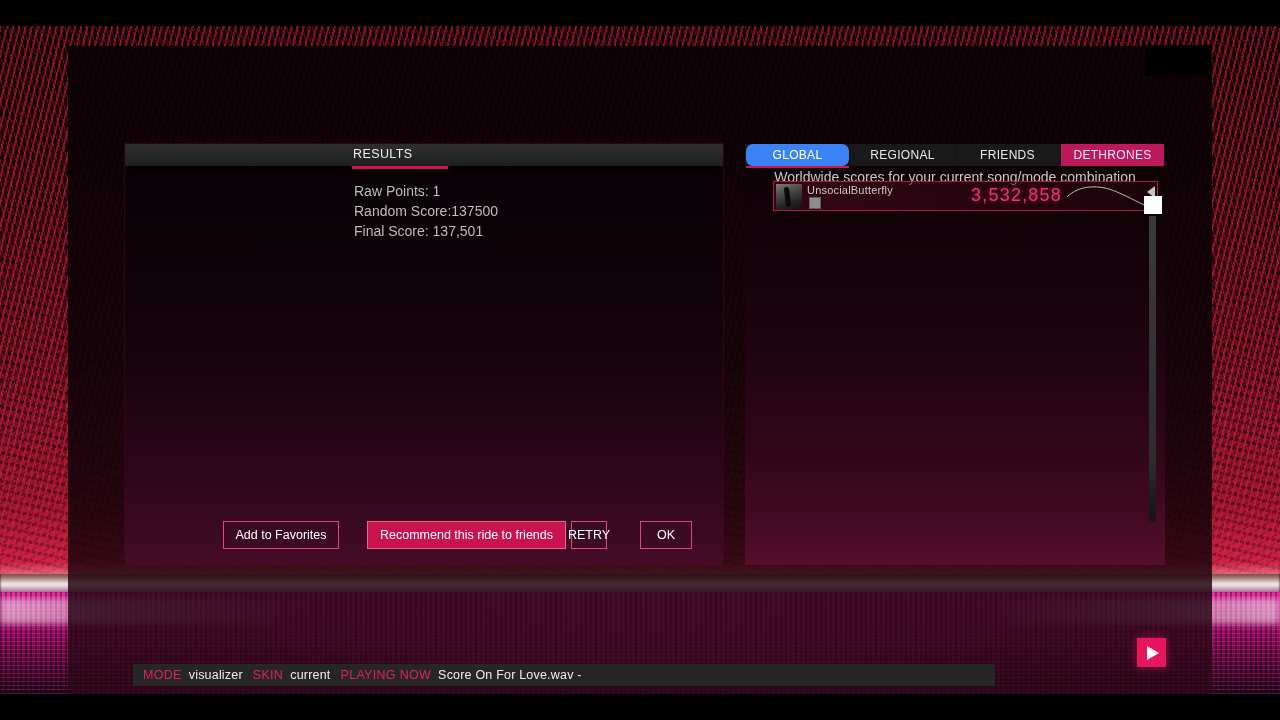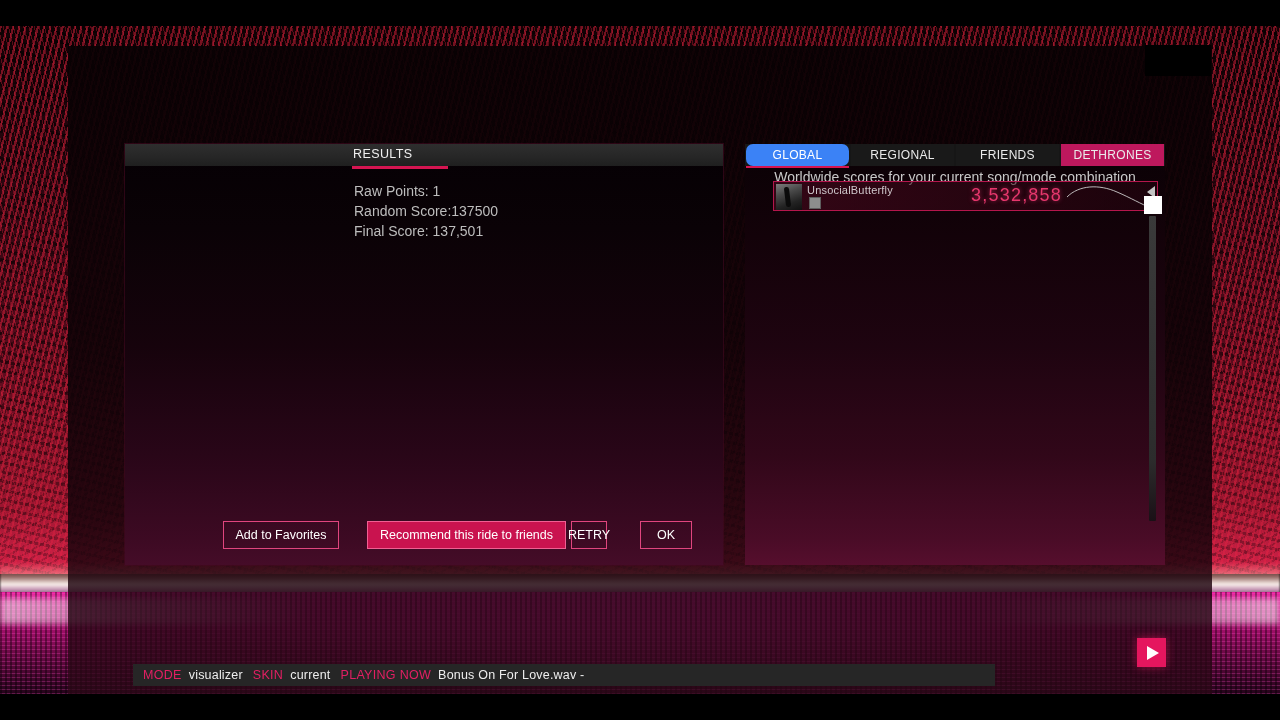--- a/index.html
+++ b/index.html
@@ -402,21 +402,21 @@
     <div class="scroll-thumb"></div>
     <div class="scroll-track"></div>
   </div>
 
   <div id="status-bar">
     <span class="k">MODE</span>
     <span class="v">visualizer</span>
     <span class="k">SKIN</span>
     <span class="v">current</span>
     <span class="k">PLAYING NOW</span>
-    <span class="v">Bonus On For Love.wav -</span>
+    <span class="v">Score On For Love.wav -</span>
   </div>
 
   <div id="play-button">
     <span class="tri"></span>
   </div>
 
   <div class="letterbox top"></div>
   <div class="letterbox bottom"></div>
 
 </div>

